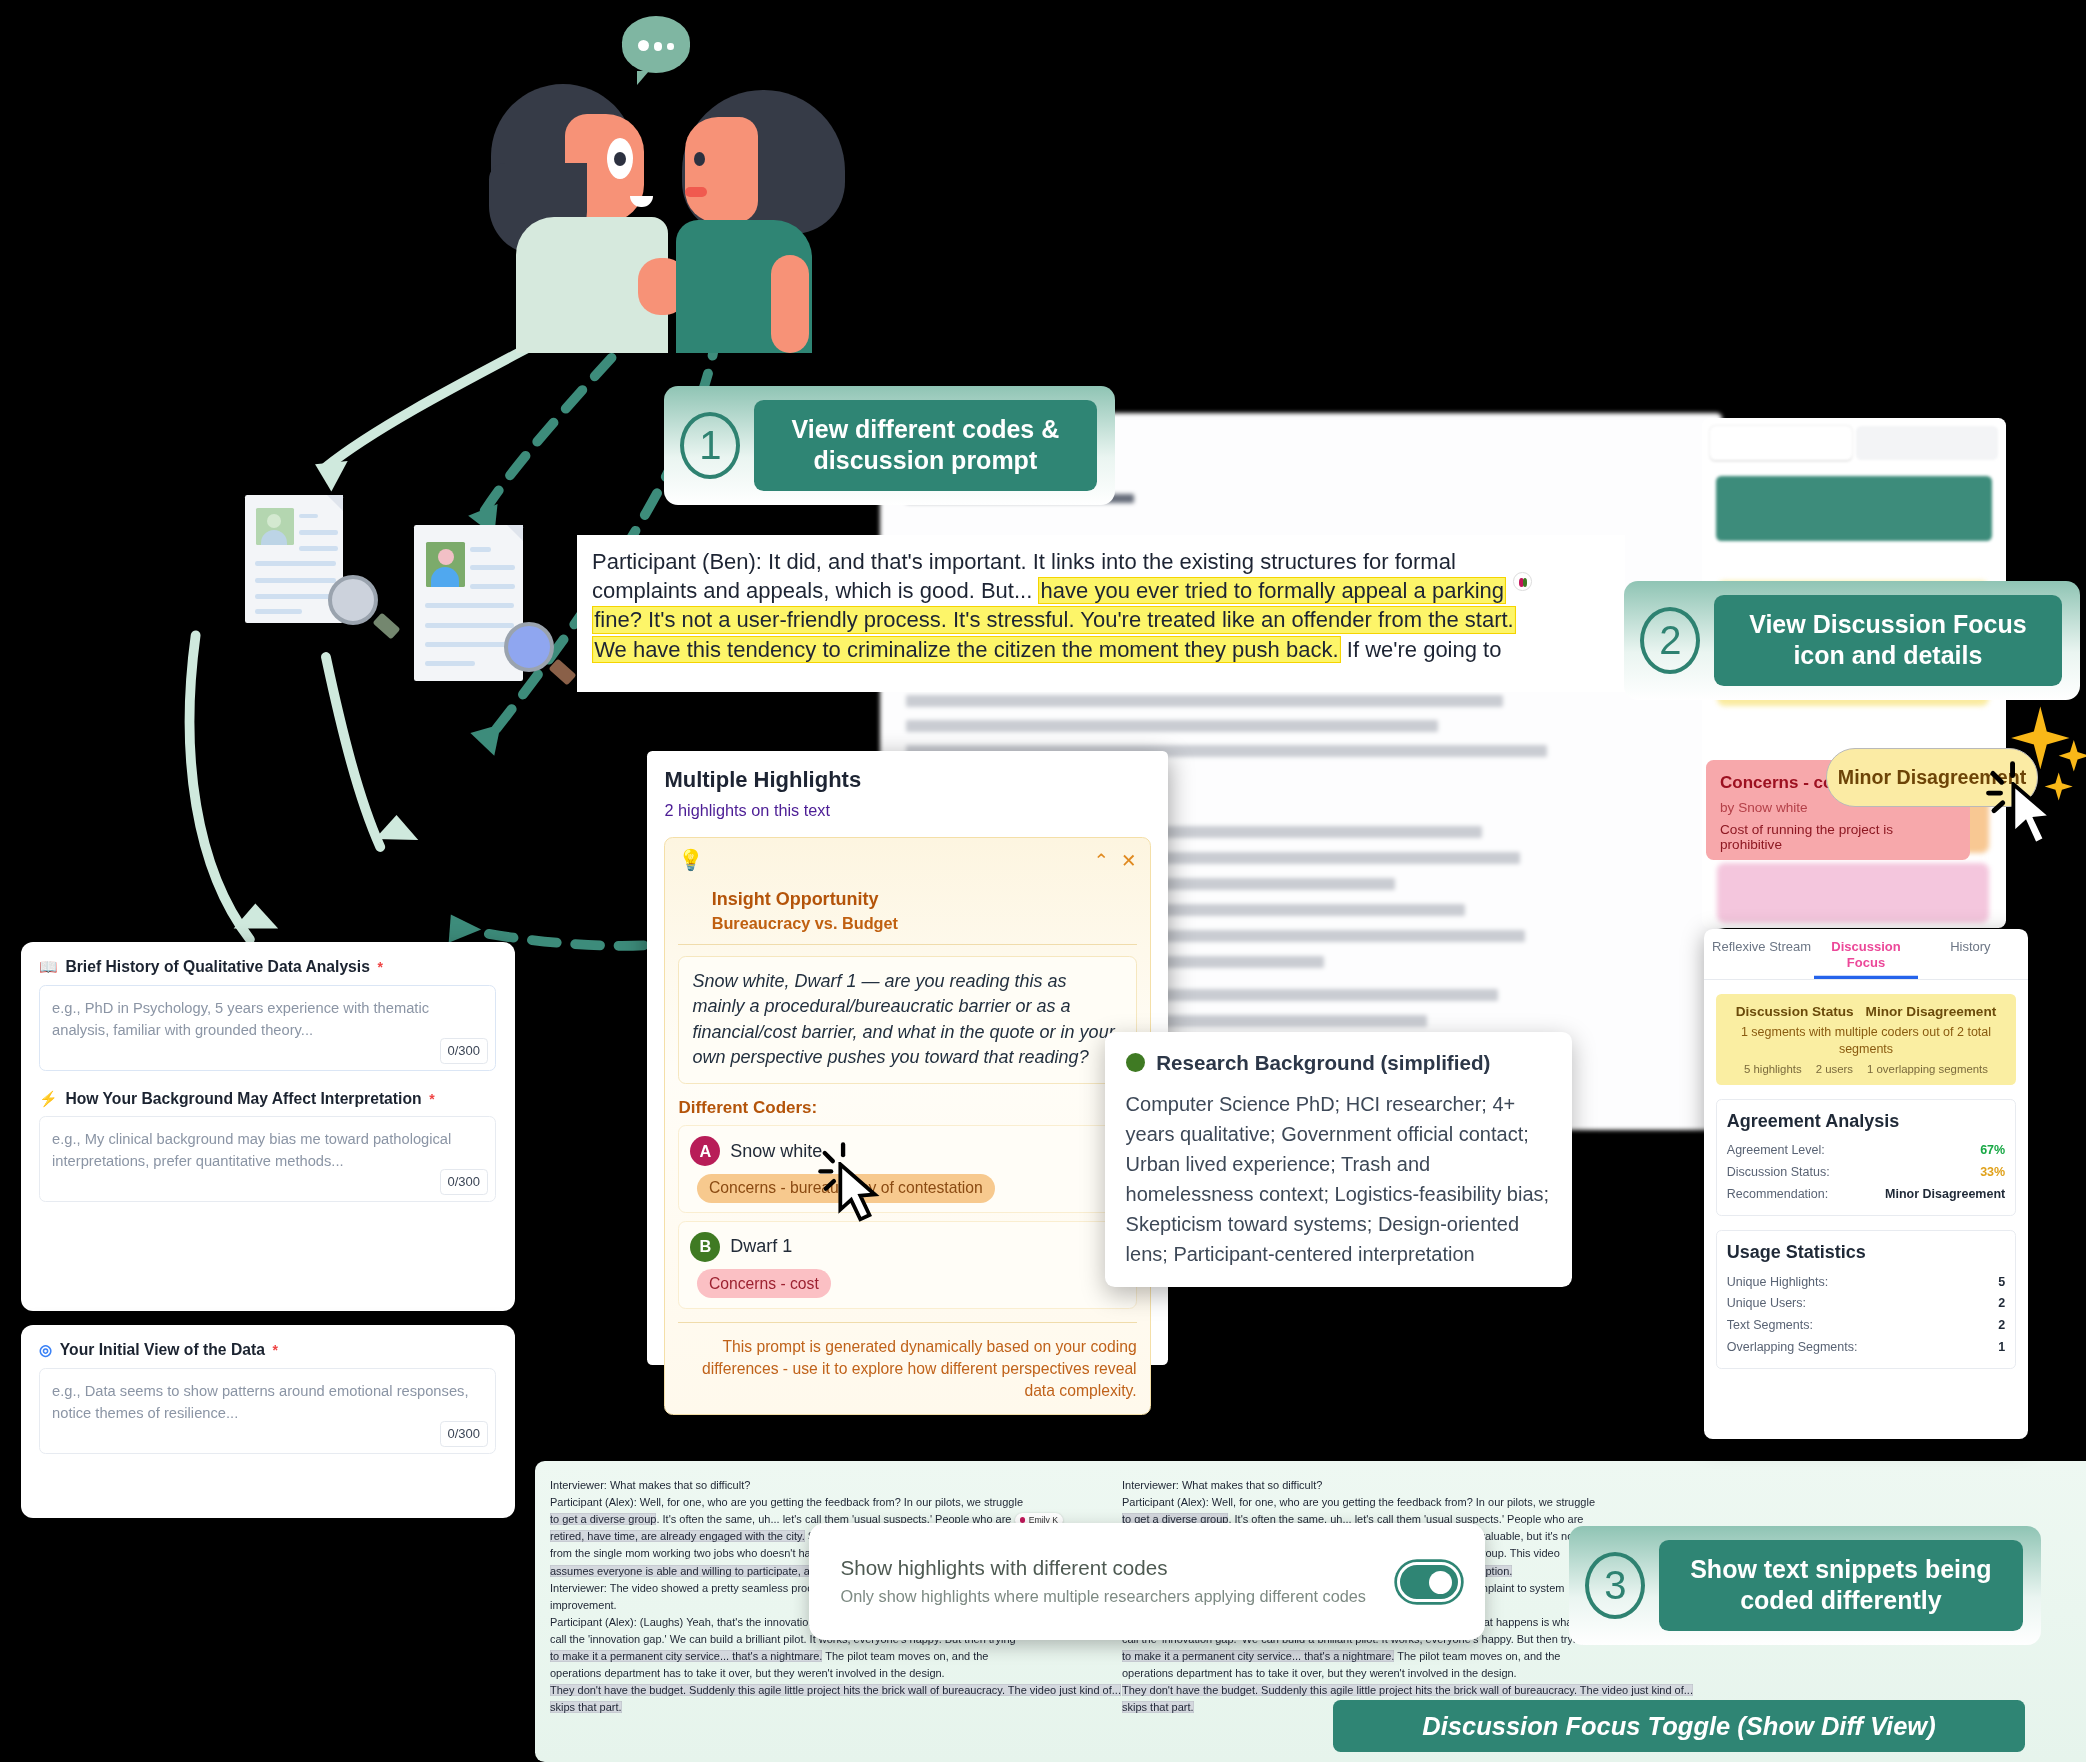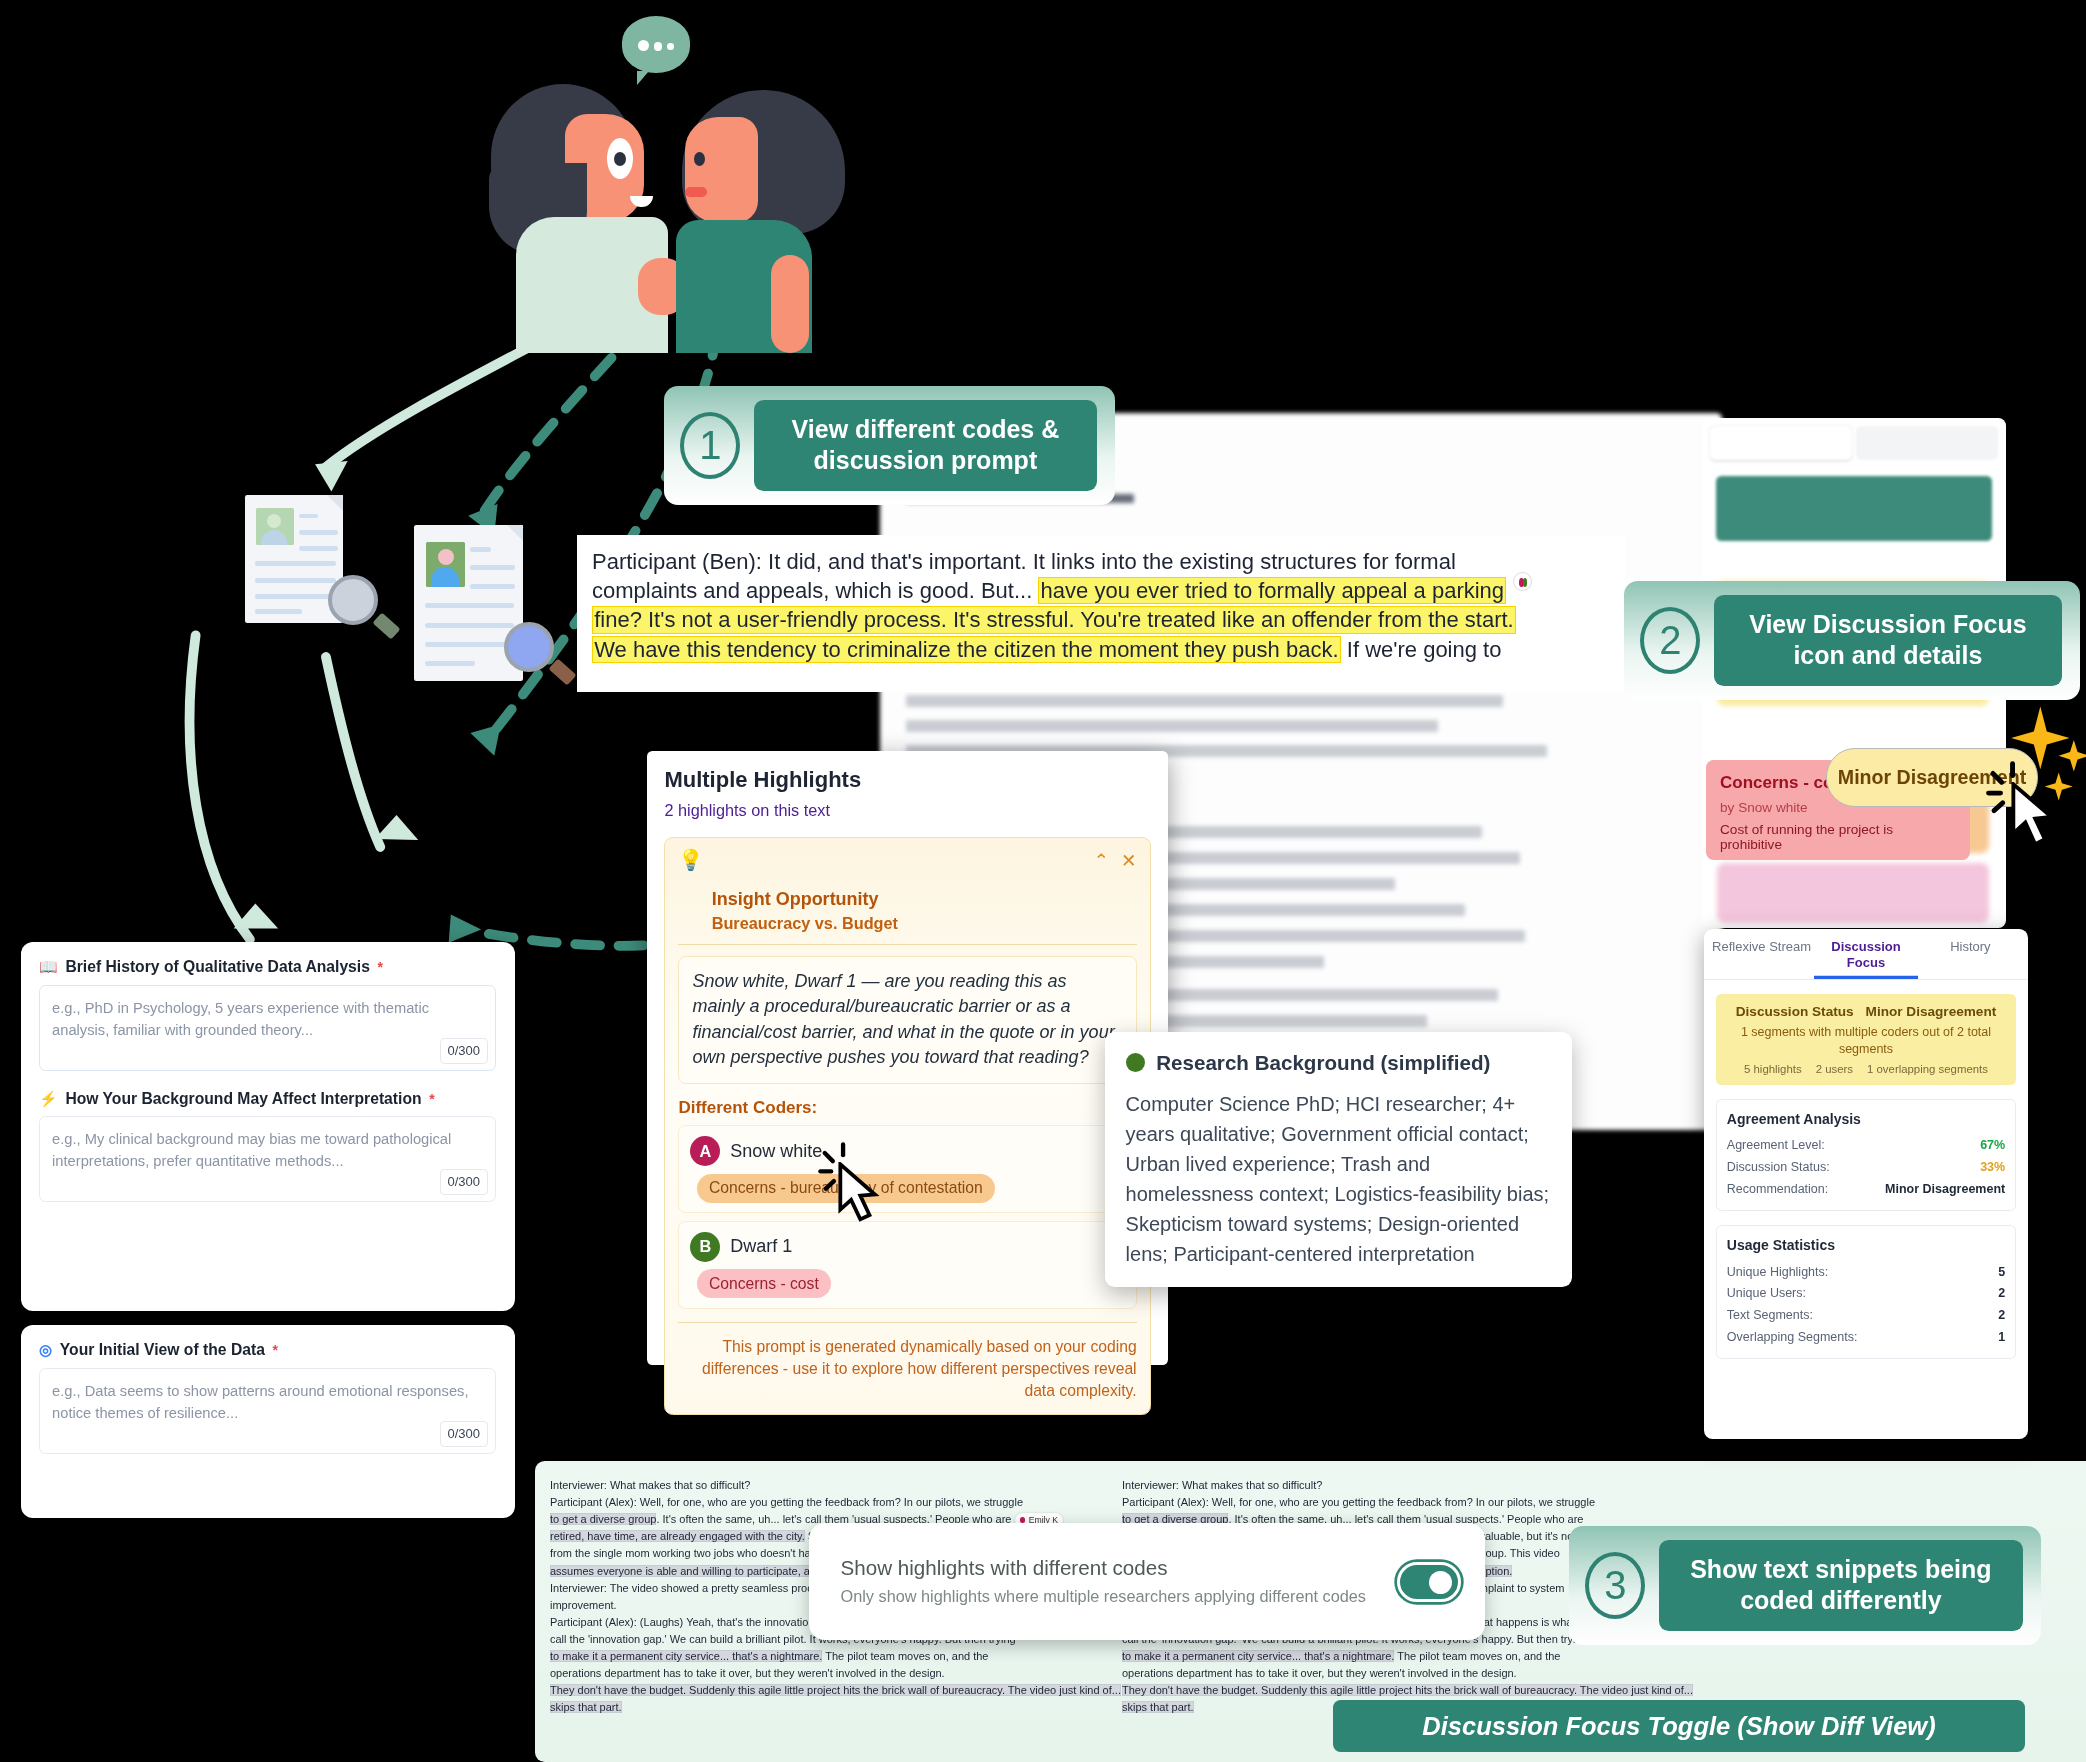--- a/index.html
+++ b/index.html
@@ -134,29 +134,29 @@
   #rb-tip .rb-body { margin-top: 14px; font-size: 20px; line-height: 1.5; color: #3d4857; }
 
   
   #df-panel {
     position: absolute; left: 1704px; top: 929px; width: 324px; height: 510px;
     background: #fff; border-radius: 8.7px; z-index: 70; box-shadow: 0 5.4px 22px rgba(0,0,0,.34);
     padding: 0 0 5.4px;
   }
   .df-tabs { display: flex; border-bottom: 1.1px solid #e7eaef; padding: 0 5.4px; }
   .df-tab { flex: 1; text-align: center; padding: 9.8px 2.2px 7.6px; font-size: 13px; color: #6c7685; line-height: 1.25; }
-  .df-tab.active { color: #4c1d95; font-weight: bold; box-shadow: inset 0 -3.3px 0 #2563eb; }
+  .df-tab.active { color: #ec4899; font-weight: bold; box-shadow: inset 0 -3.3px 0 #2563eb; }
   .df-status {
     margin: 14px 12px 0; background: #faeea2; border-radius: 5.4px; padding: 9.8px 8.7px; text-align: center;
   }
   .df-status .row1 { display: flex; justify-content: center; gap: 12px; font-size: 13.6px; font-weight: bold; color: #6b4b0b; }
   .df-status .row2 { font-size: 12.5px; color: #8a5b10; margin-top: 5.4px; line-height: 1.35; }
   .df-status .row3 { display: flex; justify-content: center; gap: 14px; font-size: 11.4px; color: #7a6a3c; margin-top: 5.4px; }
   .df-card { margin: 14px 12px 0; border: 1.1px solid #e8ebf0; border-radius: 5.4px; padding: 11px 9.8px; }
-  .df-card h3 { font-size: 14px; color: #1f2937; margin-bottom: 7.6px; }
+  .df-card h3 { font-size: 18px; color: #1f2937; margin-bottom: 7.6px; }
   .df-row { display: flex; justify-content: space-between; font-size: 12.5px; color: #596374; padding: 3.8px 0; }
   .df-row b { color: #1f2937; }
   .green { color: #18a845; font-weight: bold; }
   .amber { color: #e0a11a; font-weight: bold; }
 
   
   #diff-wrap {
     position: absolute; left: 535px; top: 1461px; width: 1564px; height: 301px;
     background: linear-gradient(180deg,#eef8f2 0%, #e6f4ec 100%);
     border-radius: 9.8px; z-index: 30; overflow: hidden;

